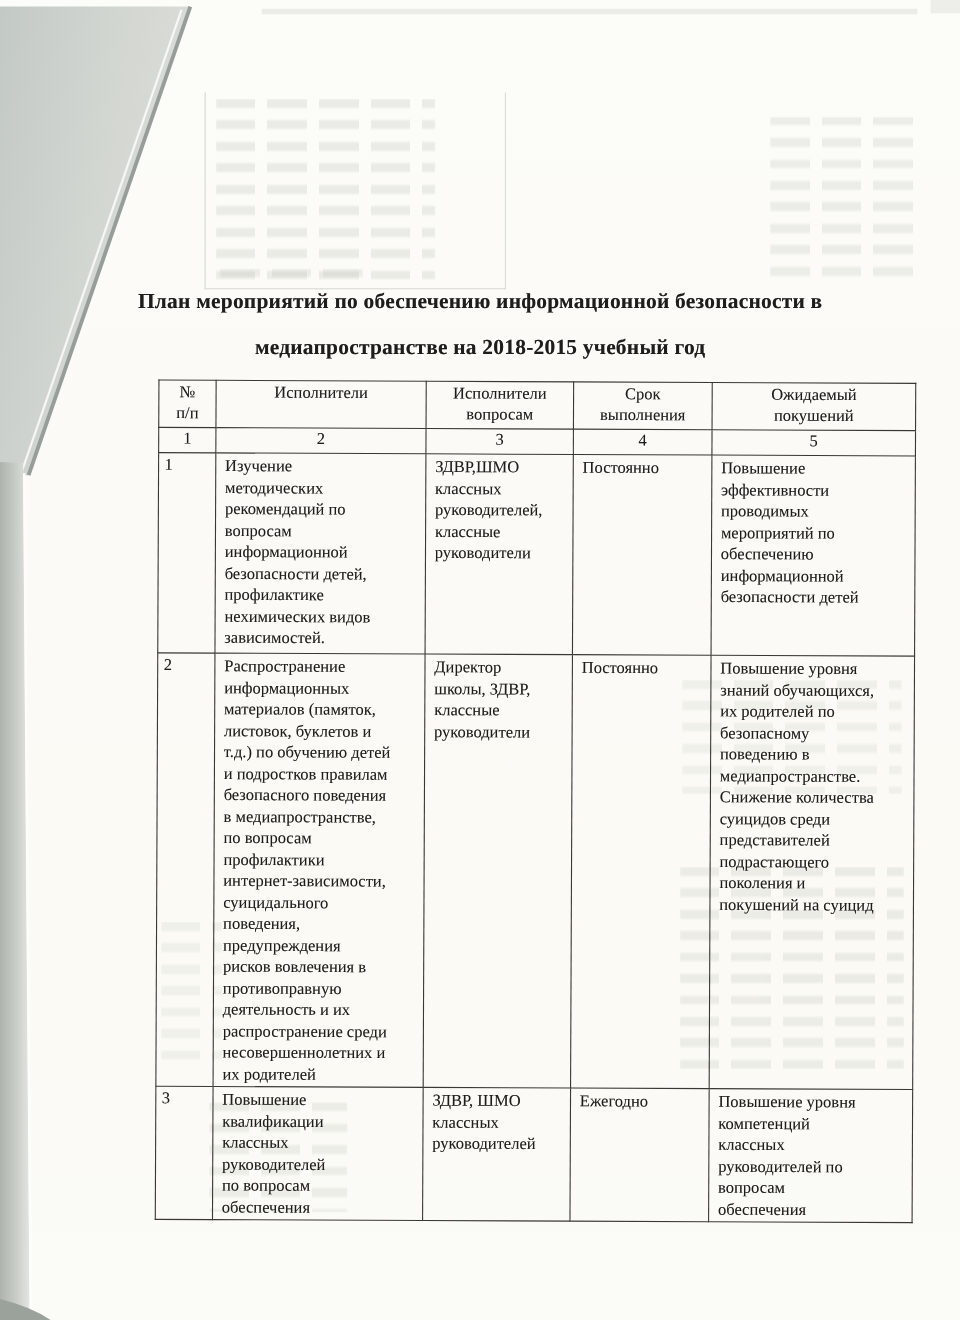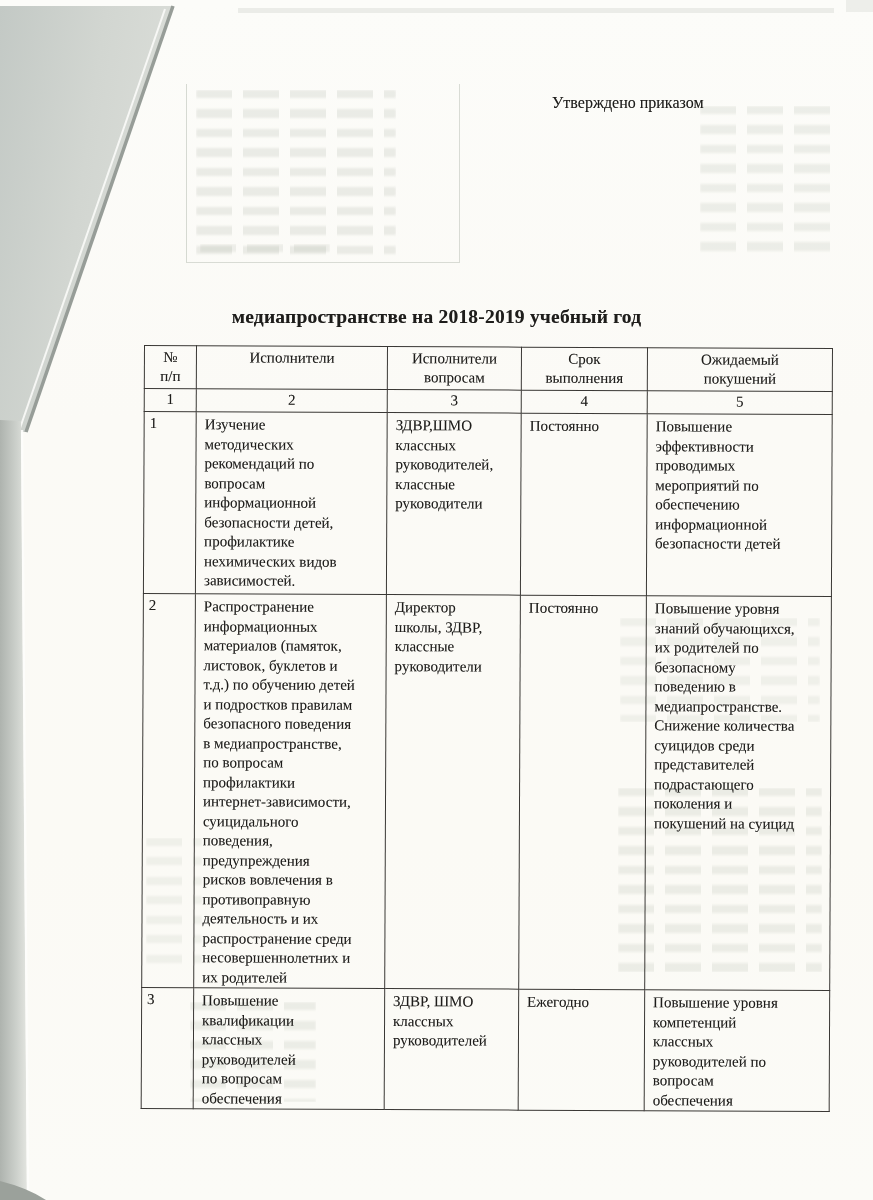--- a/index.html
+++ b/index.html
@@ -110,24 +110,24 @@
   <div class="ghost-frame" style="left:186px;top:84px;width:272px;height:178px;"></div>
   <div class="ghost" style="left:196px;top:90px;width:200px;height:168px;opacity:.55;"></div>
   <div class="ghost" style="left:700px;top:106px;width:132px;height:152px;opacity:.5;"></div>
   <div class="ghost" style="left:200px;top:244px;width:130px;height:16px;opacity:.45;"></div>
   <div class="ghost" style="left:620px;top:618px;width:200px;height:104px;opacity:.35;"></div>
   <div class="ghost" style="left:618px;top:788px;width:204px;height:184px;opacity:.5;"></div>
   <div class="ghost" style="left:146px;top:838px;width:56px;height:130px;opacity:.35;"></div>
   <div class="ghost" style="left:190px;top:1002px;width:126px;height:100px;opacity:.5;"></div>
 
   <div class="approval">
-    <div class="line">Утверждено приказом</div>
   </div>
 
-  <div class="doc-title title-2">медиапространстве на 2018-2019 учебный год</div>
+  <div class="doc-title title-1">План мероприятий по обеспечению информационной безопасности в</div>
+  <div class="doc-title title-2">медиапространстве на 2018-2015 учебный год</div>
 
   <table class="plan-table">
     <colgroup>
       <col style="width:52px">
         <col style="width:191px">
         <col style="width:134px">
       <col style="width:126px">
         <col style="width:185px">
     </colgroup>
     <tbody>

